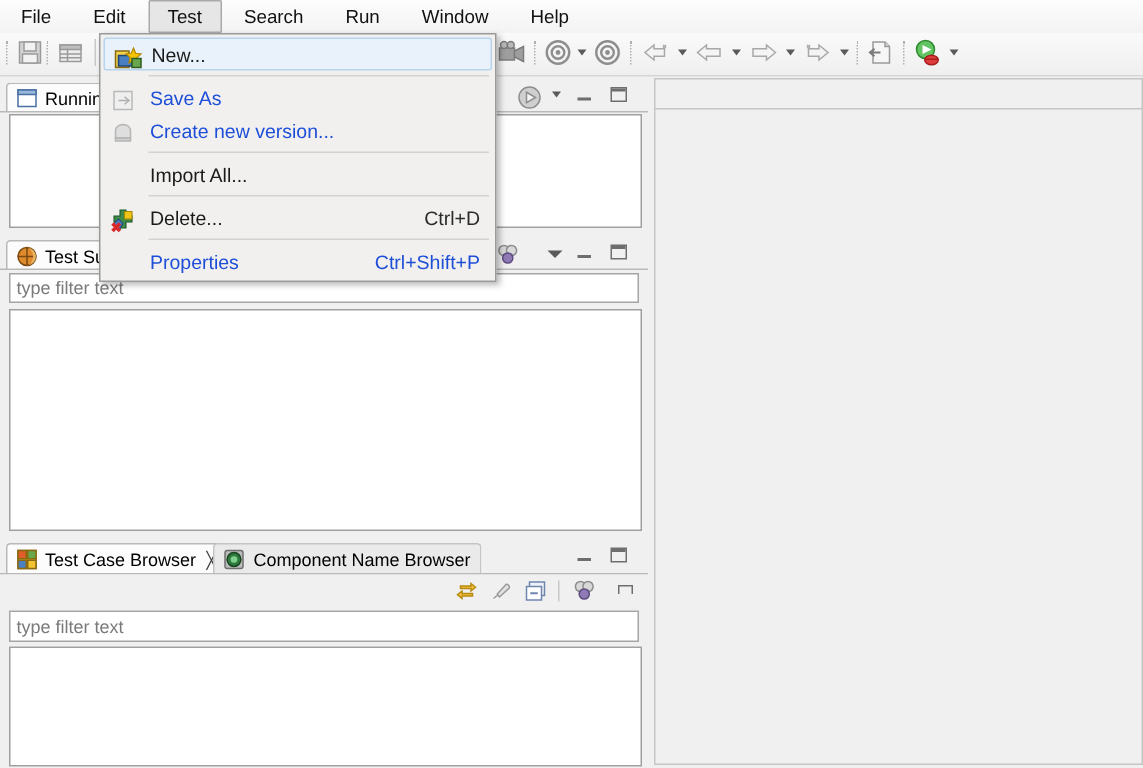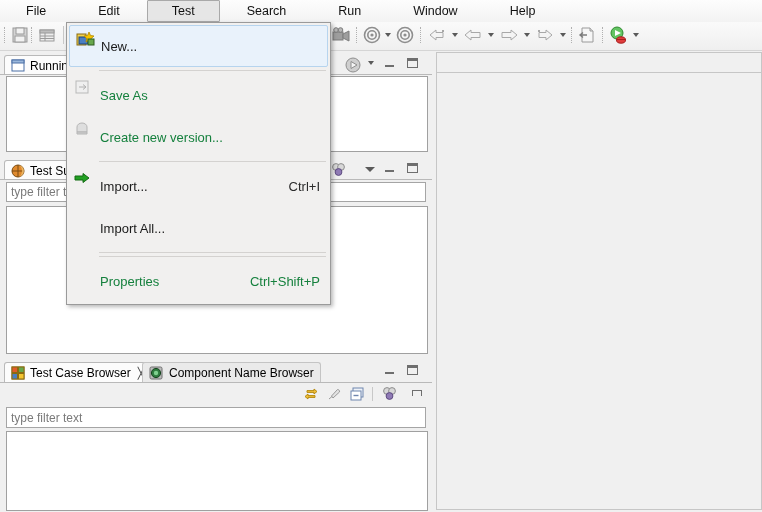--- a/index.html
+++ b/index.html
@@ -13,21 +13,21 @@
   #app{position:relative;width:762px;height:512px;background:#f0f0f0;}
 
   
   .menubar{
     position:absolute;left:0;top:0;width:762px;height:22px;
     background:linear-gradient(#fdfdfd,#f3f3f3);
     border-bottom:1px solid #d8d8d8;
     display:flex;align-items:center;
   }
   .menubar .mi{
-    padding:2px 24px;margin:0 1px;font-size:12.5px;color:#111;line-height:16px;
+    padding:2px 12px;margin:0 1px;font-size:12.5px;color:#111;line-height:16px;
     border:1px solid transparent;border-radius:1px;
   }
   .menubar .mi.active{
     background:#e6e6e6;border:1px solid #a9a9a9;
   }
 
   
   .toolbar{
     position:absolute;left:0;top:22px;width:762px;height:28px;
     background:linear-gradient(#fafafa,#efefef);
@@ -81,29 +81,29 @@
     background:#f1f0ef;border:1px solid #9a9a9a;
     box-shadow:2px 2px 4px rgba(0,0,0,.28);
     padding:2px 0 2px 0;box-sizing:border-box;
     z-index:50;
   }
   .dd-gutter{
     position:absolute;left:1px;top:1px;width:30px;bottom:1px;
     background:#f1f0ef;
   }
   .dd-item{
-    position:relative;height:42px;display:flex;align-items:center;
+    position:relative;height:22px;display:flex;align-items:center;
     font-size:13px;color:#1a1a1a;padding-left:12px;
   }
   .dd-item .dd-ico{
     position:absolute;left:5px;top:4px;width:20px;height:18px;
   }
   .dd-item .dd-label{position:absolute;left:33px;}
   .dd-item .dd-key{position:absolute;right:10px;color:#2b2b2b;}
-  .dd-item.disabled .dd-label,.dd-item.disabled .dd-key{color:#15803d;}
+  .dd-item.disabled .dd-label,.dd-item.disabled .dd-key{color:#1d4ed8;}
   .dd-item.sel{
     background:#e9f2fb;border:1px solid #b6d4ee;box-sizing:border-box;
     margin:0 2px;border-radius:2px;
   }
   .dd-item.sel .dd-label{left:31px;}
   .dd-sep{height:1px;background:#d4d2d0;margin:3px 4px 3px 32px;}
 </style>
 </head>
 <body>
 
@@ -391,38 +391,41 @@
           <path d="M5 12 L5 7 A5 4 0 0 1 15 7 L15 12 Z" fill="#dedede" stroke="#b5b5b5"></path>
           <path d="M5 12 L15 12 L15 14 L5 14 Z" fill="#cfcfcf" stroke="#b5b5b5"></path>
         </svg>
       </span>
       <span class="dd-label">Create new version...</span>
       <span class="dd-key"></span>
     </div>
 
     <div class="dd-sep"></div>
 
+
+
+    <div class="dd-item">
+      <span class="dd-label">Import All...</span>
+      <span class="dd-key"></span>
+    </div>
+
+    <div class="dd-sep"></div>
+
     <div class="dd-item">
       <span class="dd-ico">
         <svg width="20" height="18" viewBox="0 0 20 18">
-          <path d="M3 7 L11 7 L11 4.5 L17 9 L11 13.5 L11 11 L3 11 Z" fill="#22a022" stroke="#136a13"></path>
-        </svg>
-      </span>
-      <span class="dd-label">Import...</span>
-      <span class="dd-key">Ctrl+I</span>
-    </div>
-
-
-    <div class="dd-item">
-      <span class="dd-label">Import All...</span>
-      <span class="dd-key"></span>
-    </div>
-
-    <div class="dd-sep"></div>
-
+          <path d="M8 2 L12 2 L12 6 L16 6 L16 10 L12 10 L12 14 L8 14 L8 10 L4 10 L4 6 L8 6 Z" fill="#3f8c4a" stroke="#1c5425" stroke-width=".7"></path>
+          <path d="M11 3 L16 3 L16 8 L11 8 Z" fill="#f0c419" stroke="#a58400" stroke-width=".7"></path>
+          <path d="M4 11 L7 8 L10 11 L7 16 Z" fill="#4a7fc1" stroke="#1f4476" stroke-width=".7"></path>
+          <path d="M3 11 L8 16 M8 11 L3 16" stroke="#d82b2b" stroke-width="2.4"></path>
+        </svg>
+      </span>
+      <span class="dd-label">Delete...</span>
+      <span class="dd-key">Ctrl+D</span>
+    </div>
 
     <div class="dd-sep"></div>
 
     <div class="dd-item disabled">
       <span class="dd-label">Properties</span>
       <span class="dd-key">Ctrl+Shift+P</span>
     </div>
   </div>
 
 </div>

